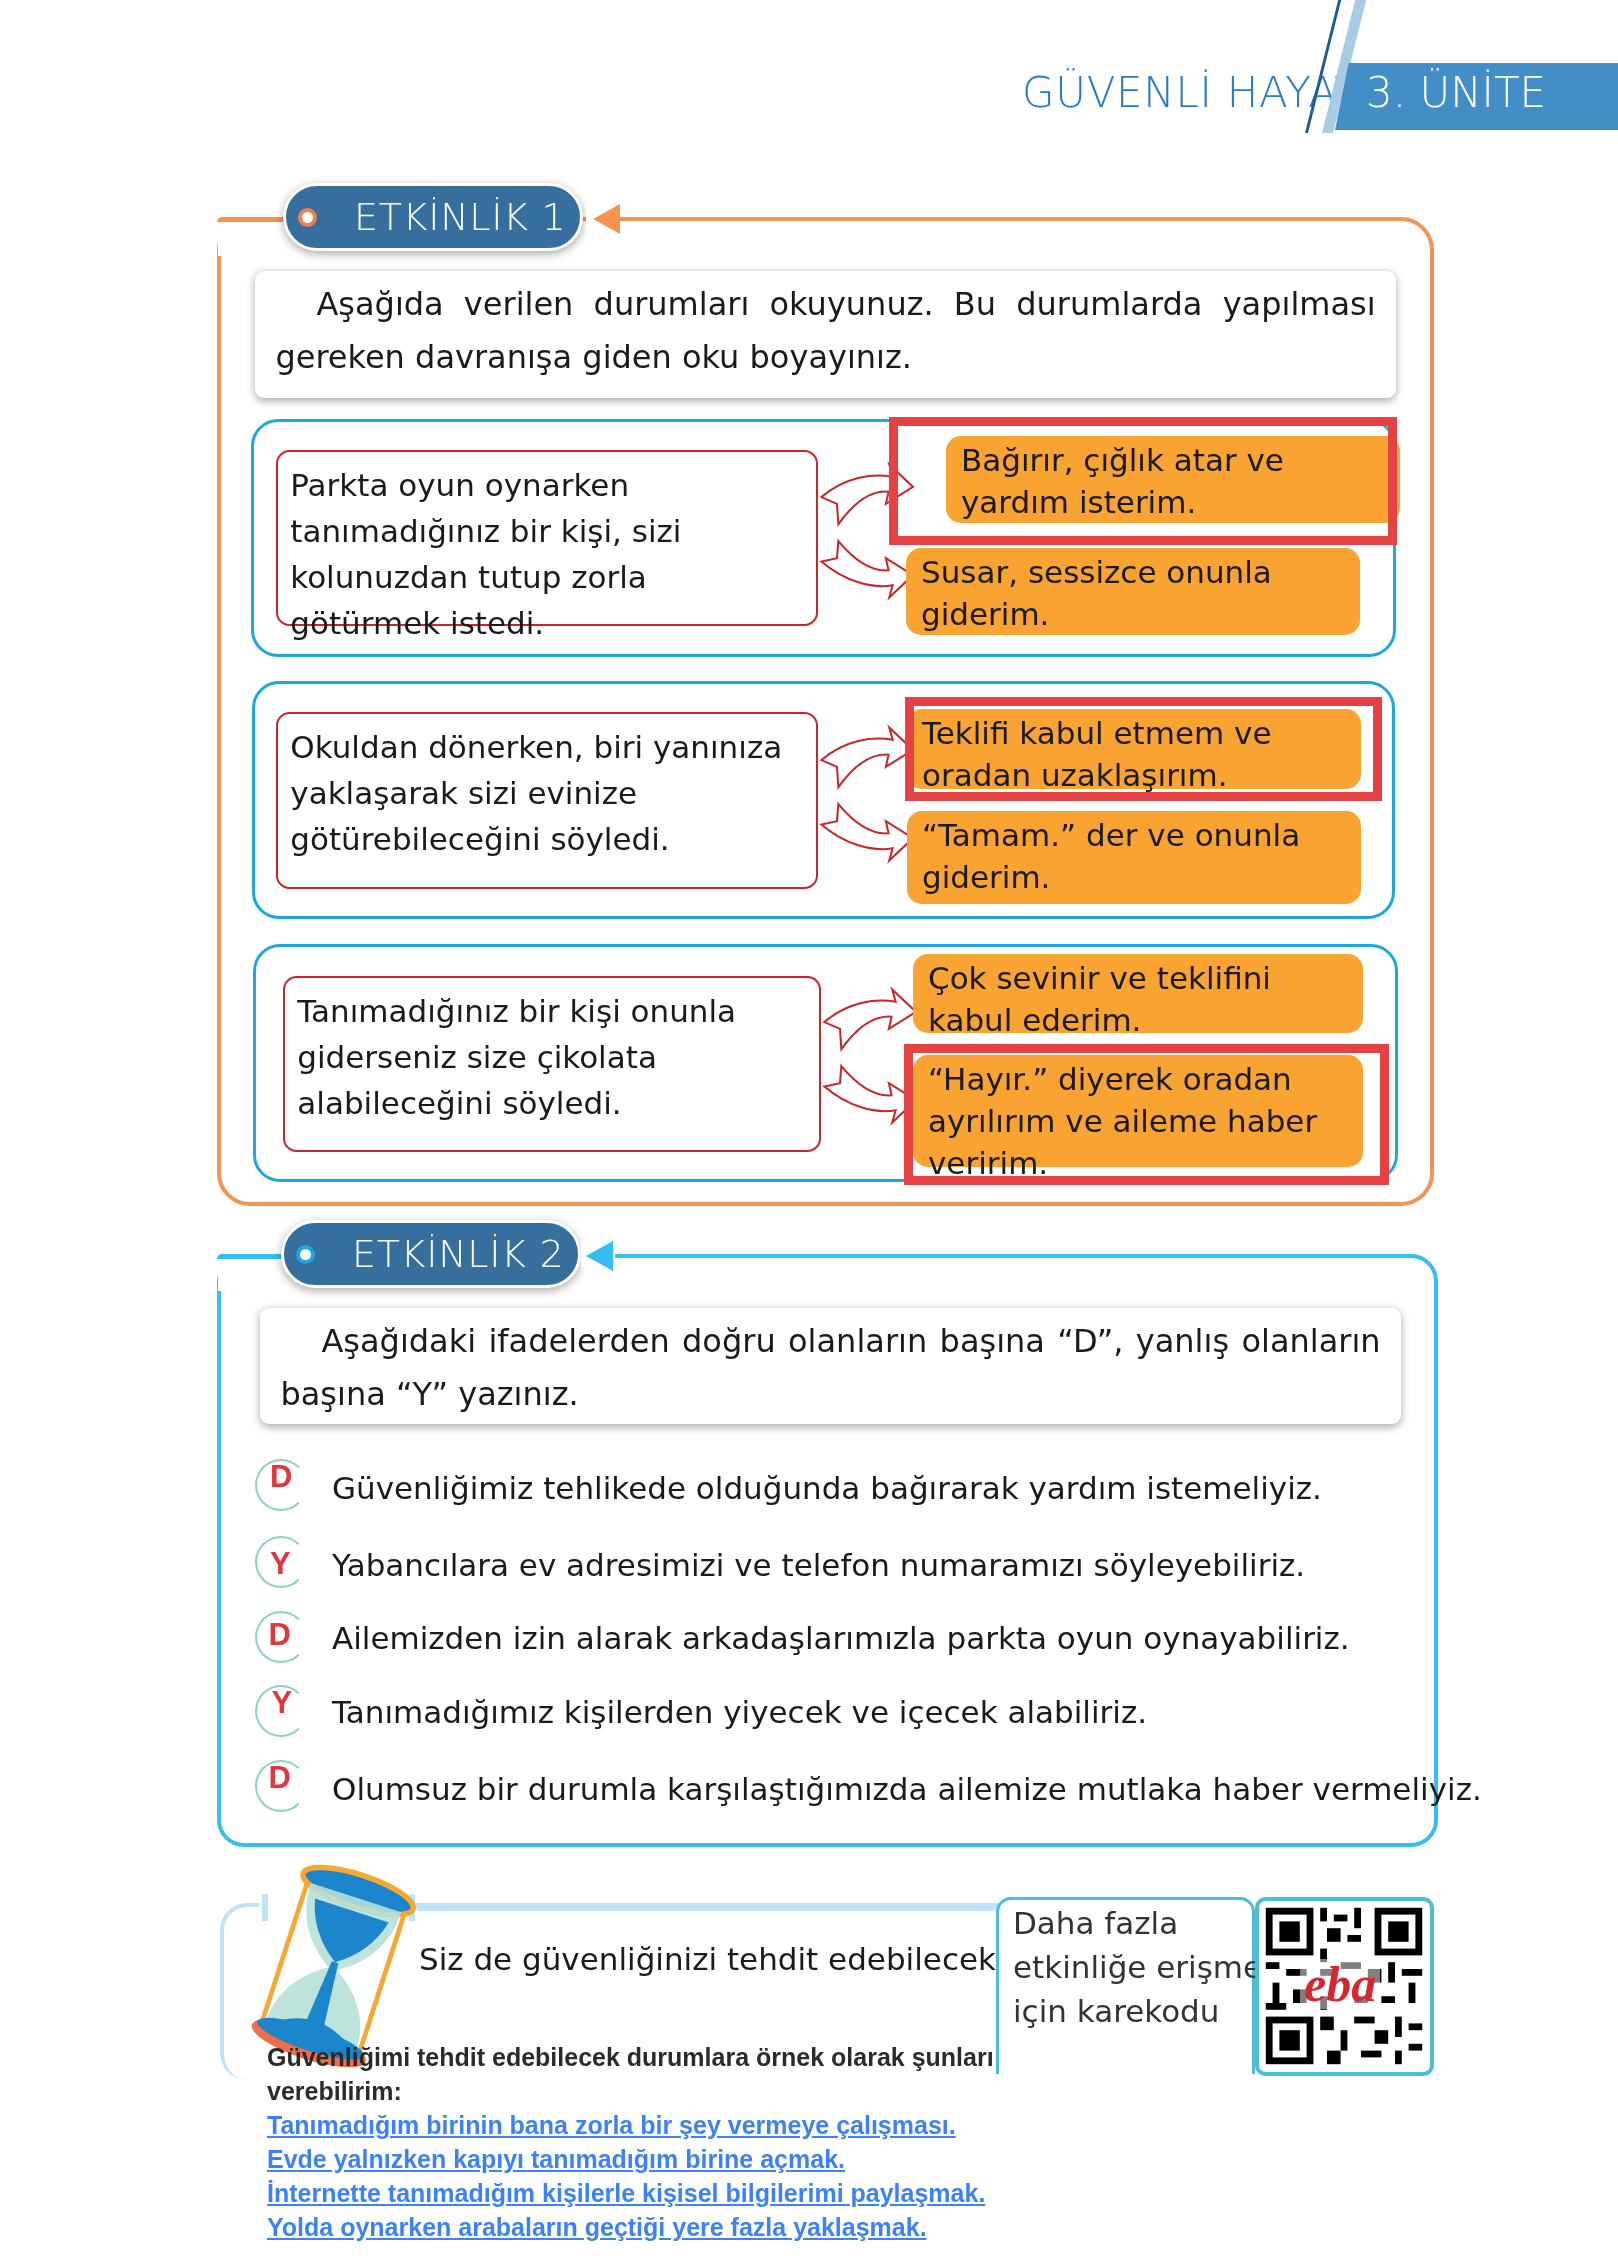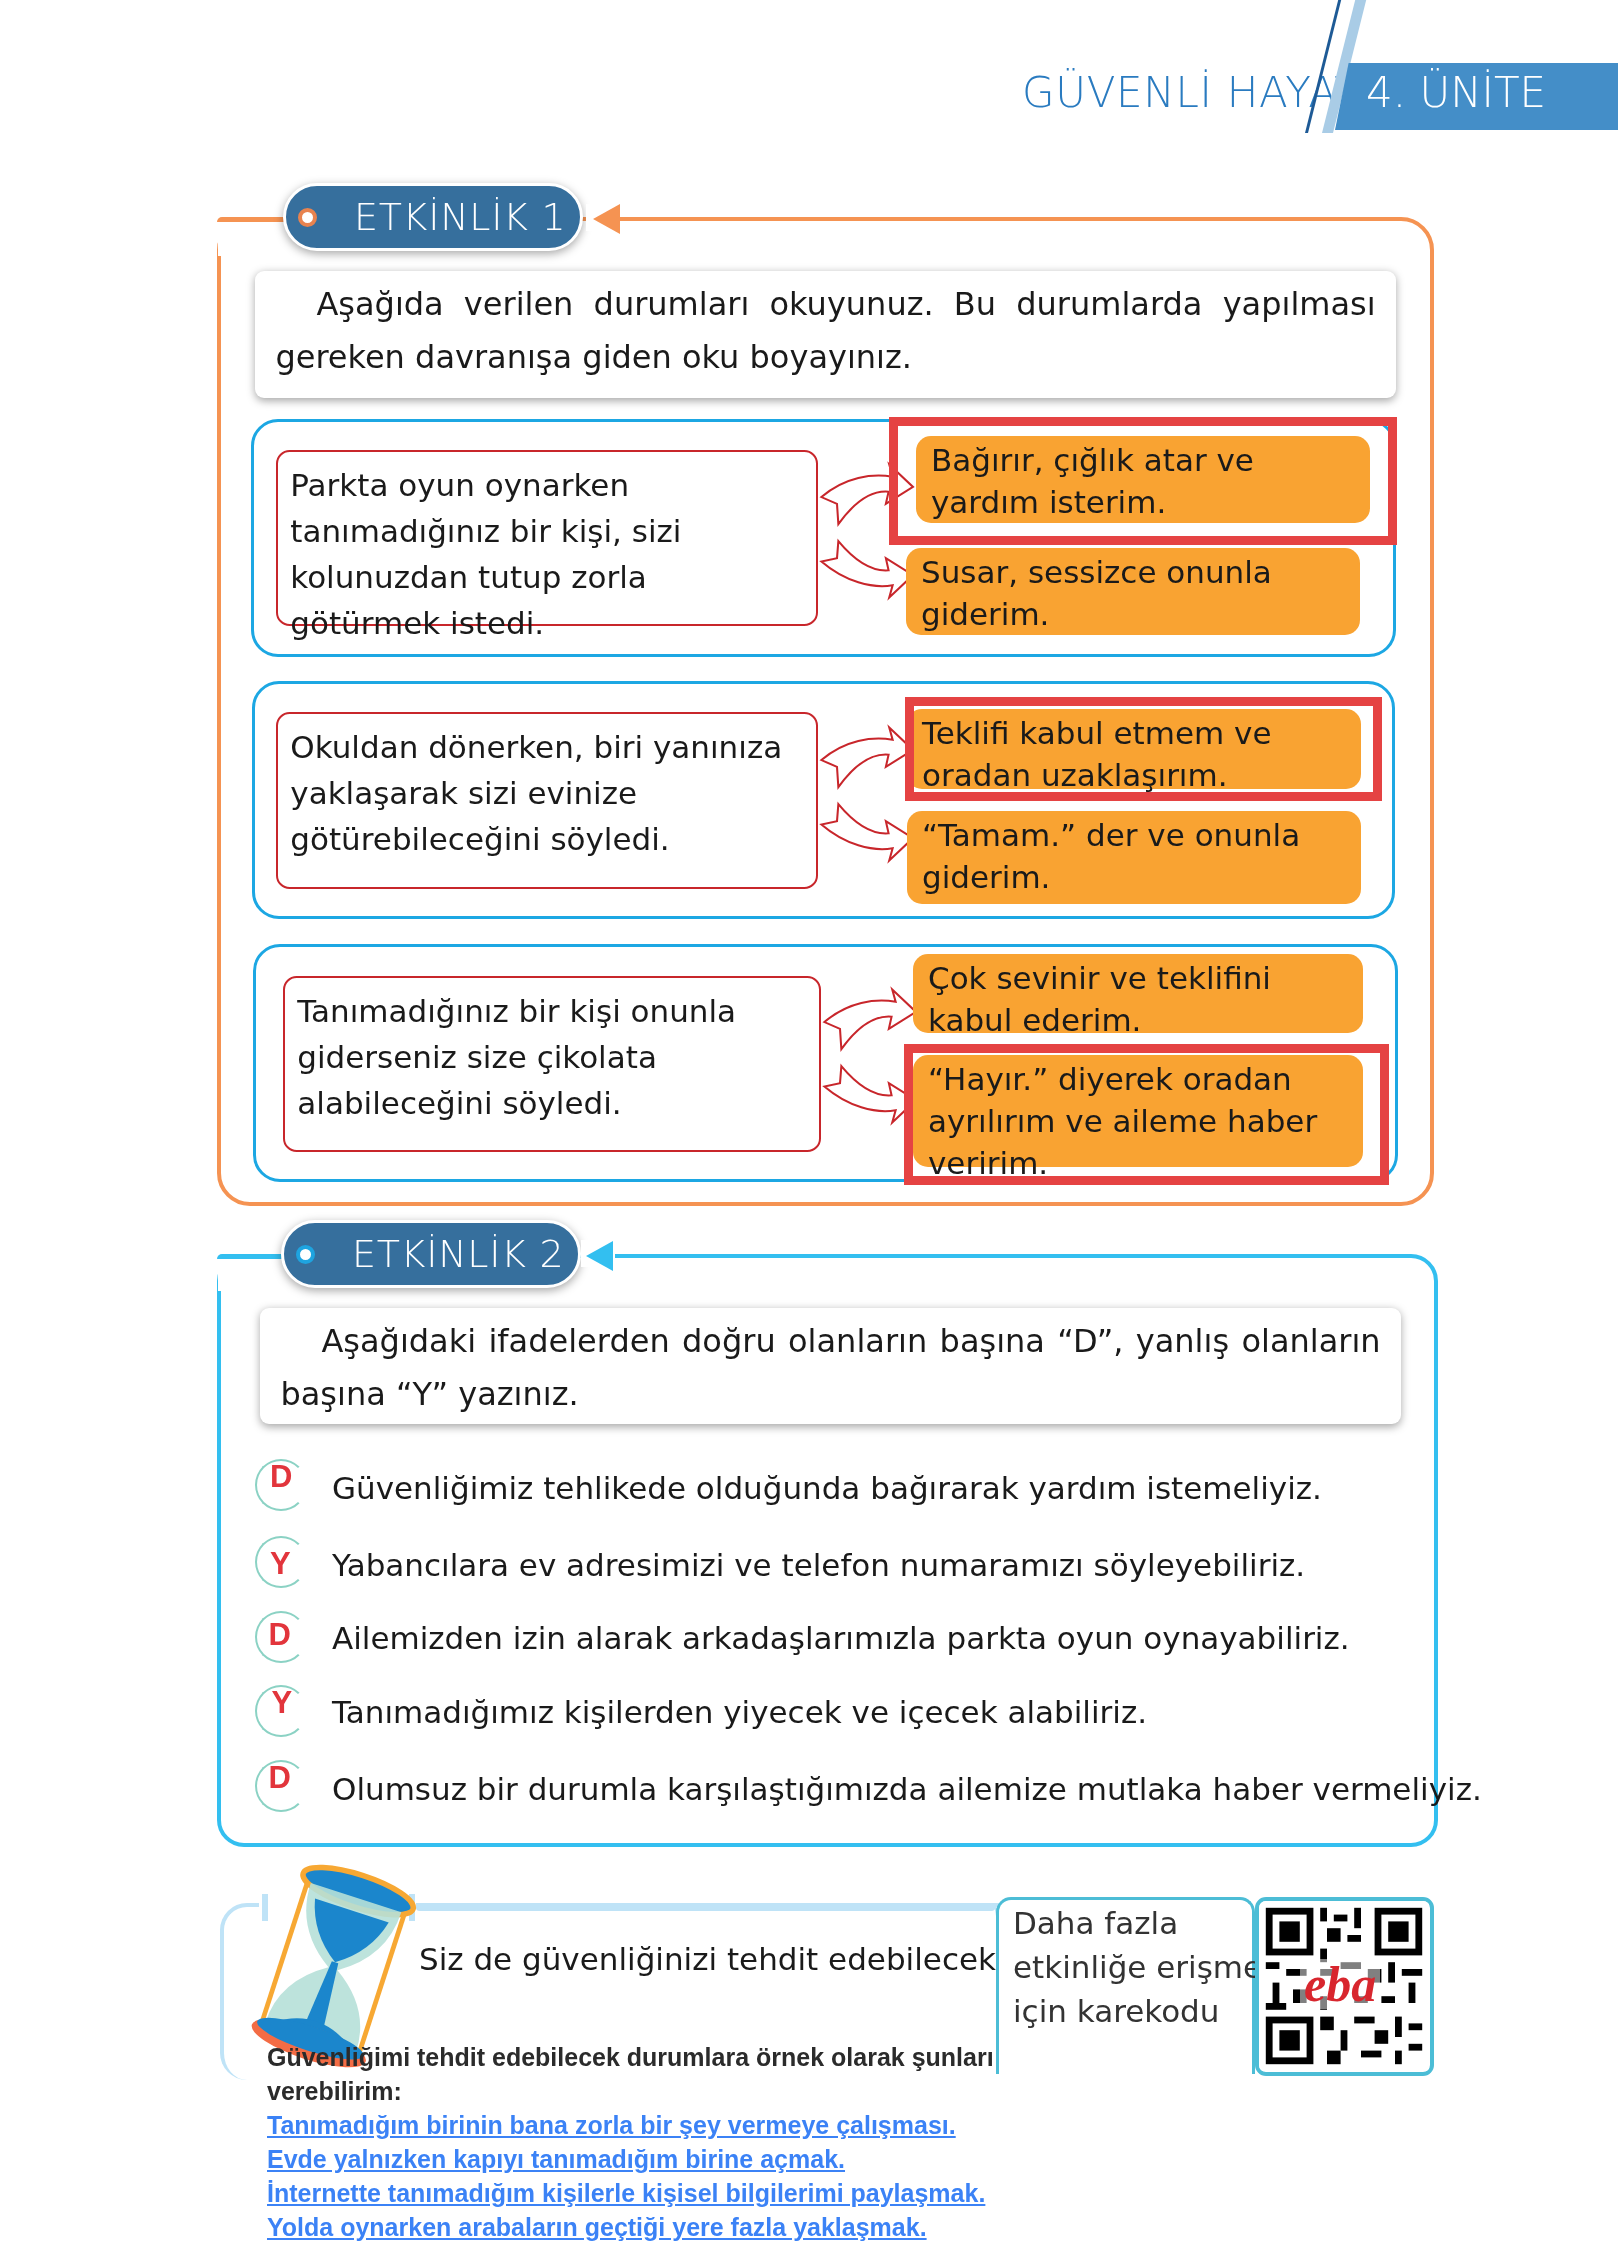--- a/index.html
+++ b/index.html
@@ -67,21 +67,21 @@
   .answer-head { color:#2b2b2b; }
   .answer-line { color:#3b82f6;text-decoration:underline; }
 </style>
 </head>
 <body>
 
 <div class="abs hdr-title">GÜVENLİ HAYAT</div>
 <div class="abs hdr-slash1"></div>
 <div class="abs hdr-slash2"></div>
 <div class="abs hdr-band"></div>
-<div class="abs hdr-unit">4. ÜNİTE</div>
+<div class="abs hdr-unit">3. ÜNİTE</div>
 
 <div class="abs frame-orange"></div>
 <div class="abs frame-cover" style="left:218px;top:208px;width:75px;height:48px;"></div>
 <div class="abs" style="left:217px;top:217px;width:82px;height:4.8px;background:#f59352;border-top-left-radius:27px;"></div>
 <div class="abs pill" style="left:283px;top:183px;">
   <span class="pill-dot orange"></span>
   <span class="pill-label">ETKİNLİK 1</span>
 </div>
 <div class="abs frame-cover" style="left:586px;top:204px;width:34px;height:27px;"></div>
 <div class="abs pill-arrow-o" style="left:593px;top:204px;"></div>
@@ -91,21 +91,21 @@
 </div>
 
 <div class="abs group" style="left:251px;top:419px;width:1145px;height:238px;"></div>
 <div class="abs situation" style="left:276px;top:450px;width:542px;height:176px;">
   <span>Parkta oyun oynarken tanımadığınız bir kişi, sizi kolunuzdan tutup zorla götürmek istedi.</span>
 </div>
 <svg class="abs arrow-svg" style="left:818px;top:463px;" width="95" height="136" viewBox="0 0 140 200">
   <path d="M5 50 C40 20 80 15 110 20 L105 2 L140 35 L100 60 L104 42 C80 40 55 55 30 90 L28 60 Z" fill="#fff" stroke="#c8262b" stroke-width="3"></path>
   <path d="M5 145 C40 175 80 185 110 180 L105 198 L140 165 L100 140 L104 158 C80 160 55 145 30 115 L28 140 Z" fill="#fff" stroke="#c8262b" stroke-width="3"></path>
 </svg>
-<div class="abs option" style="left:916px;top:436px;width:454px;height:87px;">
+<div class="abs option" style="left:946px;top:436px;width:454px;height:87px;">
   <span>Bağırır, çığlık atar ve yardım isterim.</span>
 </div>
 <div class="abs highlight" style="left:889px;top:417px;width:508px;height:128px;"></div>
 <div class="abs option" style="left:906px;top:548px;width:454px;height:87px;">
   <span>Susar, sessizce onunla giderim.</span>
 </div>
 
 <div class="abs group" style="left:252px;top:681px;width:1143px;height:238px;"></div>
 <div class="abs situation" style="left:276px;top:712px;width:542px;height:177px;">
   <span>Okuldan dönerken, biri yanınıza yaklaşarak sizi evinize götürebileceğini söyledi.</span>

